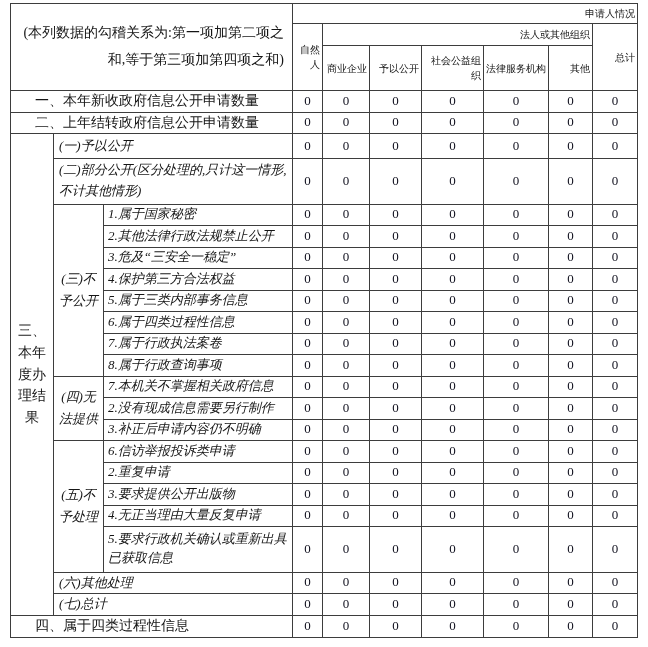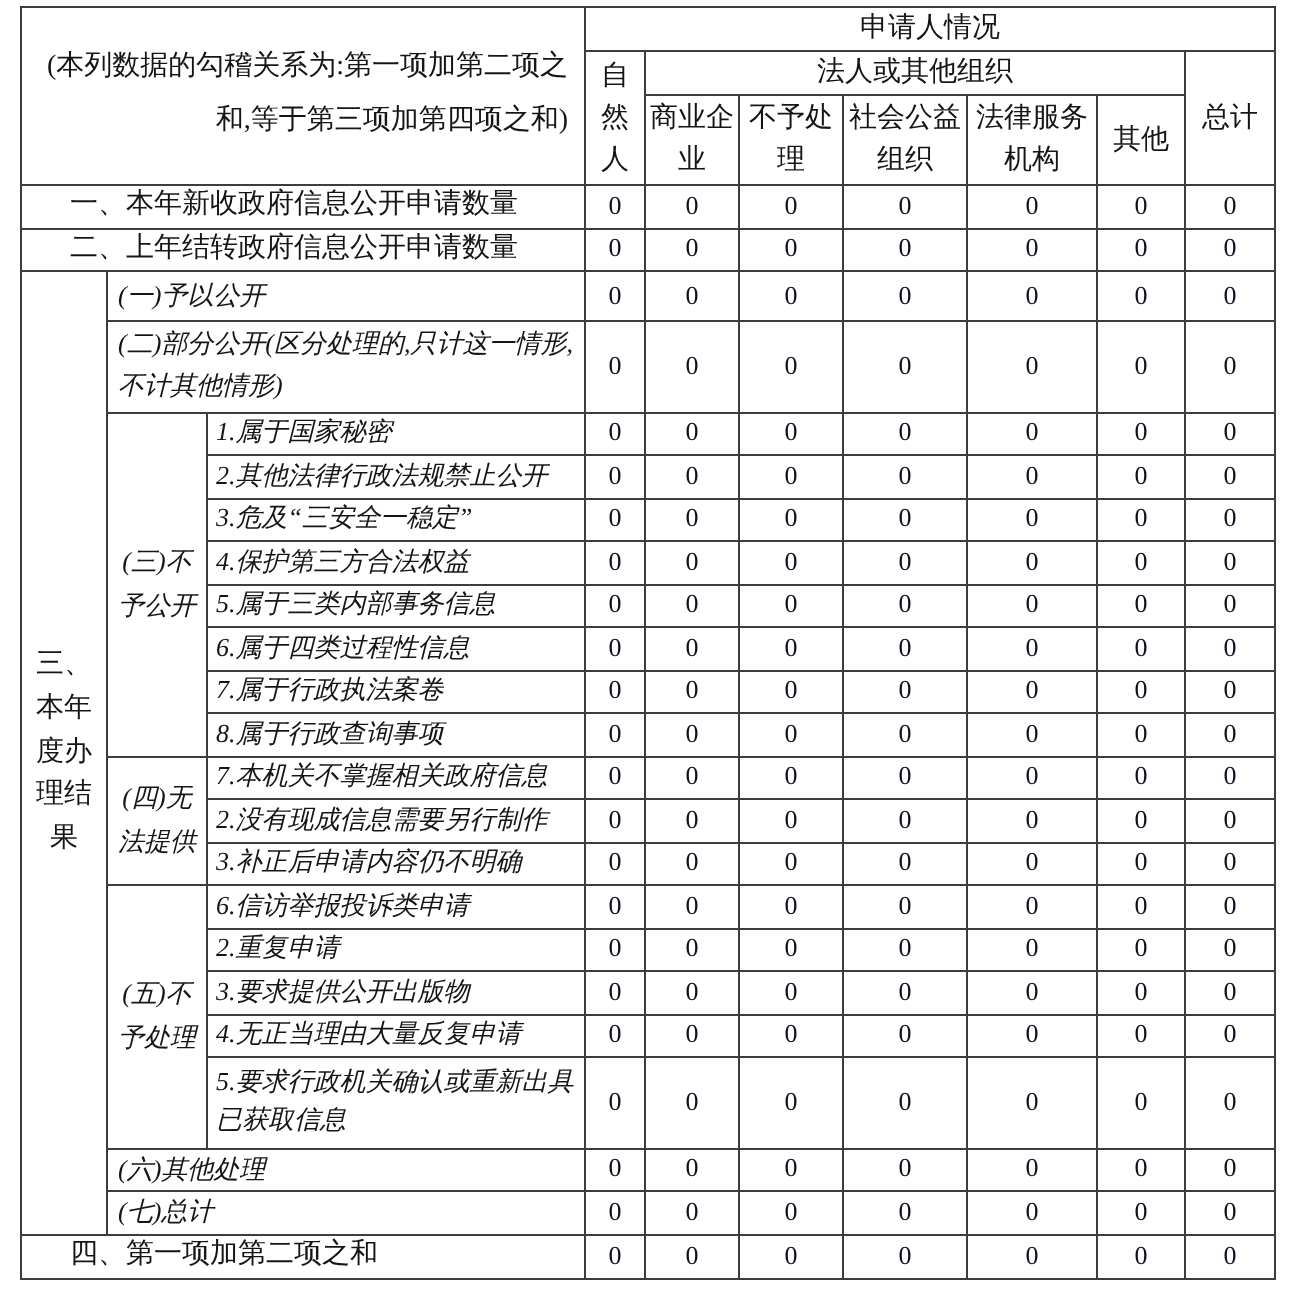--- a/index.html
+++ b/index.html
@@ -35,22 +35,22 @@
   tr.r-m { height: 25px; }
   tr.r-d { height: 45.5px; }
   
   .corner {
     text-align: right;
     font-size: 14px;
     line-height: 1.9;
     padding: 0 8px;
   }
   .hd {
-    text-align: center;
-    font-size: 14px;
+    text-align: right;
+    font-size: 10px;
     line-height: 1.5;
     padding: 0 2px;
   }
   .c-top  { font-size: 14px; padding-left: 24px; }
   .c-side { text-align: center; font-size: 14px; line-height: 1.55; padding: 0 6px; font-family: Liberation Serif, serif; }
   .c-grp  { font-style: italic; text-align: center; font-size: 13px; line-height: 1.7; padding: 0 5px; margin-top: 48px; }
   .c-gw   { font-style: italic; font-size: 13px; padding-left: 5px; line-height: 1.6; }
   .c-item { font-style: italic; font-size: 13px; padding-left: 4px; }
   .val {
     text-align: center;
@@ -81,21 +81,21 @@
       <td class="corner" rowspan="3" colspan="3">(本列数据的勾稽关系为:第一项加第二项之和,等于第三项加第四项之和)</td>
       <td class="hd" colspan="7">申请人情况</td>
     </tr>
     <tr class="h2">
       <td class="hd" rowspan="2">自然人</td>
       <td class="hd" colspan="5">法人或其他组织</td>
       <td class="hd" rowspan="2">总计</td>
     </tr>
     <tr class="h3">
       <td class="hd">商业企业</td>
-      <td class="hd">不予处理</td>
+      <td class="hd">予以公开</td>
       <td class="hd">社会公益组织</td>
       <td class="hd">法律服务机构</td>
       <td class="hd">其他</td>
     </tr>
   <tr class="r-s">
         <td colspan="3" class="c-top">一、本年新收政府信息公开申请数量</td>
         <td class="val">0</td>
         <td class="val">0</td>
         <td class="val">0</td>
         <td class="val">0</td>
@@ -311,21 +311,21 @@
         <td colspan="2" class="c-gw">(七)总计</td>
         <td class="val">0</td>
         <td class="val">0</td>
         <td class="val">0</td>
         <td class="val">0</td>
         <td class="val">0</td>
         <td class="val">0</td>
         <td class="val">0</td>
       </tr>
       <tr class="r-s">
-        <td colspan="3" class="c-top">四、第一项加第二项之和</td>
+        <td colspan="3" class="c-top">四、属于四类过程性信息</td>
         <td class="val">0</td>
         <td class="val">0</td>
         <td class="val">0</td>
         <td class="val">0</td>
         <td class="val">0</td>
         <td class="val">0</td>
         <td class="val">0</td>
       </tr>
     </tbody>
 </table>

